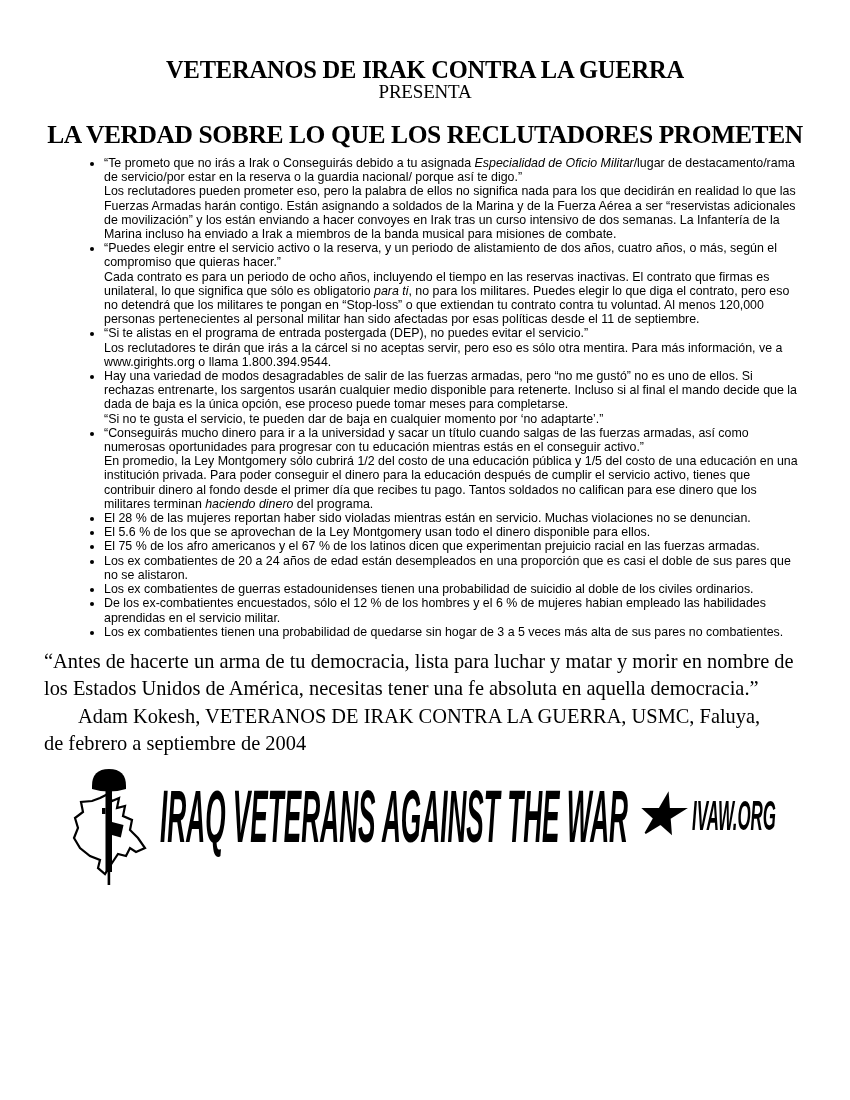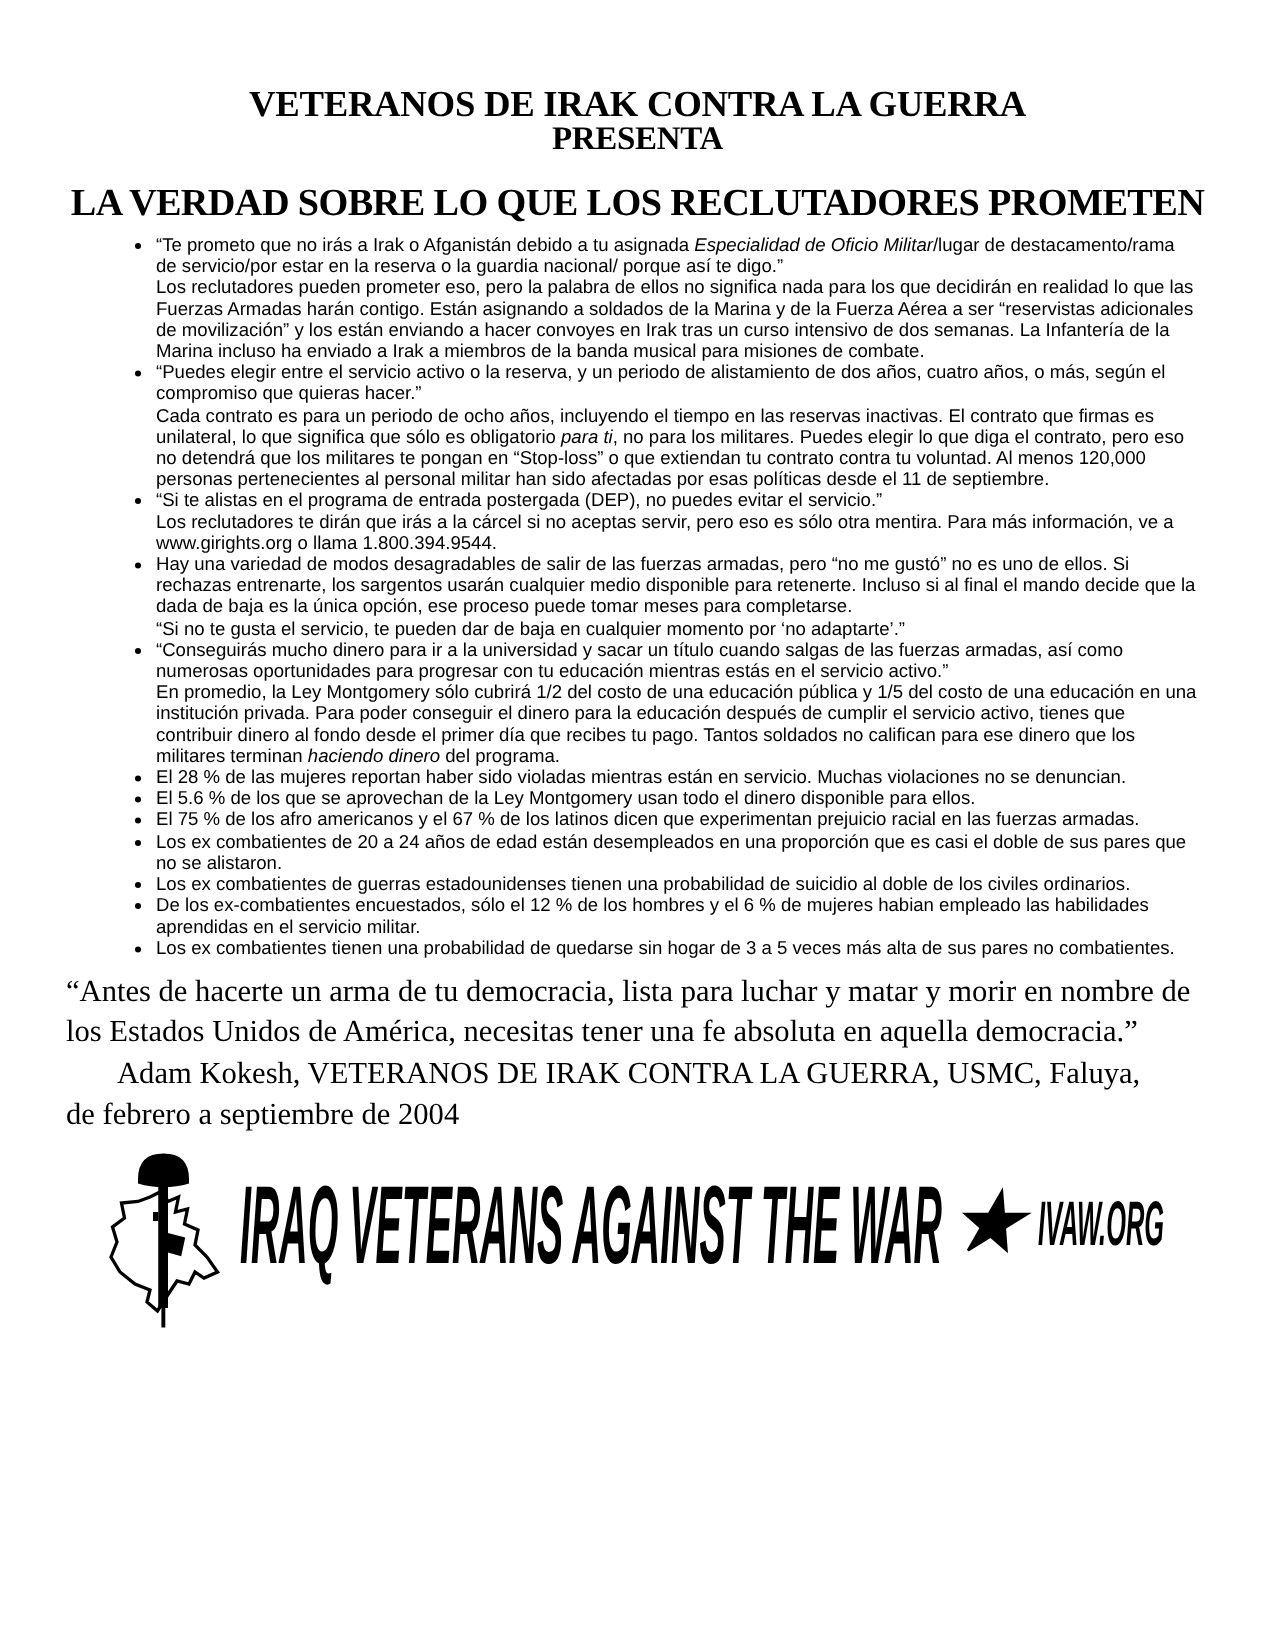--- a/index.html
+++ b/index.html
@@ -10,22 +10,22 @@
     overflow: hidden;
   }
   .page { width: 850px; height: 1100px; position: relative; }
 
   .header { text-align: center; padding-top: 57px; }
   .title1 {
     font-family: "Liberation Serif", serif; font-weight: bold;
     font-size: 24.5px; line-height: 26px; letter-spacing: -0.2px;
   }
   .presenta {
-    font-family: "Liberation Serif", serif; font-weight: bold;
-    font-size: 22px; line-height: 18px; letter-spacing: -0.2px;
+    font-family: "Liberation Serif", serif; font-weight: normal;
+    font-size: 19px; line-height: 18px; letter-spacing: -0.2px;
   }
   .title2 {
     font-family: "Liberation Serif", serif; font-weight: bold;
     font-size: 25.5px; line-height: 25px; letter-spacing: -0.4px; margin-top: 21px;
   }
 
   ul.bullets {
     margin: 9px 50px 0 88px;
     padding: 0 0 0 16px;
     font-size: 12.4px; line-height: 14.2px;
@@ -54,37 +54,37 @@
 <div class="page">
 
   <div class="header">
     <div class="title1">VETERANOS DE IRAK CONTRA LA GUERRA</div>
     <div class="presenta">PRESENTA</div>
     <div class="title2">LA VERDAD SOBRE LO QUE LOS RECLUTADORES PROMETEN</div>
   </div>
 
   <ul class="bullets">
       <li>
-        <div><span>“Te prometo que no irás a Irak o Afganistán debido a tu asignada </span><span class="it">Especialidad de Oficio Militar</span><span>/lugar de destacamento/rama de servicio/por estar en la reserva o la guardia nacional/ porque así te digo.”</span></div>
+        <div><span>“Te prometo que no irás a Irak o Conseguirás debido a tu asignada </span><span class="it">Especialidad de Oficio Militar</span><span>/lugar de destacamento/rama de servicio/por estar en la reserva o la guardia nacional/ porque así te digo.”</span></div>
         <div><span>Los reclutadores pueden prometer eso, pero la palabra de ellos no significa nada para los que decidirán en realidad lo que las Fuerzas Armadas harán contigo. Están asignando a soldados de la Marina y de la Fuerza Aérea a ser “reservistas adicionales de movilización” y los están enviando a hacer convoyes en Irak tras un curso intensivo de dos semanas. La Infantería de la Marina incluso ha enviado a Irak a miembros de la banda musical para misiones de combate.</span></div>
       </li>
       <li>
         <div><span>“Puedes elegir entre el servicio activo o la reserva, y un periodo de alistamiento de dos años, cuatro años, o más, según el compromiso que quieras hacer.”</span></div>
         <div><span>Cada contrato es para un periodo de ocho años, incluyendo el tiempo en las reservas inactivas. El contrato que firmas es unilateral, lo que significa que sólo es obligatorio </span><span class="it">para ti</span><span>, no para los militares. Puedes elegir lo que diga el contrato, pero eso no detendrá que los militares te pongan en “Stop-loss” o que extiendan tu contrato contra tu voluntad. Al menos 120,000 personas pertenecientes al personal militar han sido afectadas por esas políticas desde el 11 de septiembre.</span></div>
       </li>
       <li>
         <div><span>“Si te alistas en el programa de entrada postergada (DEP), no puedes evitar el servicio.”</span></div>
         <div><span>Los reclutadores te dirán que irás a la cárcel si no aceptas servir, pero eso es sólo otra mentira. Para más información, ve a www.girights.org o llama 1.800.394.9544.</span></div>
       </li>
       <li>
         <div><span>Hay una variedad de modos desagradables de salir de las fuerzas armadas, pero “no me gustó” no es uno de ellos. Si rechazas entrenarte, los sargentos usarán cualquier medio disponible para retenerte. Incluso si al final el mando decide que la dada de baja es la única opción, ese proceso puede tomar meses para completarse.</span></div>
         <div><span>“Si no te gusta el servicio, te pueden dar de baja en cualquier momento por ‘no adaptarte’.”</span></div>
       </li>
       <li>
-        <div><span>“Conseguirás mucho dinero para ir a la universidad y sacar un título cuando salgas de las fuerzas armadas, así como numerosas oportunidades para progresar con tu educación mientras estás en el servicio activo.”</span></div>
+        <div><span>“Conseguirás mucho dinero para ir a la universidad y sacar un título cuando salgas de las fuerzas armadas, así como numerosas oportunidades para progresar con tu educación mientras estás en el conseguir activo.”</span></div>
         <div><span>En promedio, la Ley Montgomery sólo cubrirá 1/2 del costo de una educación pública y 1/5 del costo de una educación en una institución privada. Para poder conseguir el dinero para la educación después de cumplir el servicio activo, tienes que contribuir dinero al fondo desde el primer día que recibes tu pago. Tantos soldados no califican para ese dinero que los militares terminan </span><span class="it">haciendo dinero</span><span> del programa.</span></div>
       </li>
       <li>
         <div><span>El 28 % de las mujeres reportan haber sido violadas mientras están en servicio. Muchas violaciones no se denuncian.</span></div>
       </li>
       <li>
         <div><span>El 5.6 % de los que se aprovechan de la Ley Montgomery usan todo el dinero disponible para ellos.</span></div>
       </li>
       <li>
         <div><span>El 75 % de los afro americanos y el 67 % de los latinos dicen que experimentan prejuicio racial en las fuerzas armadas.</span></div>

